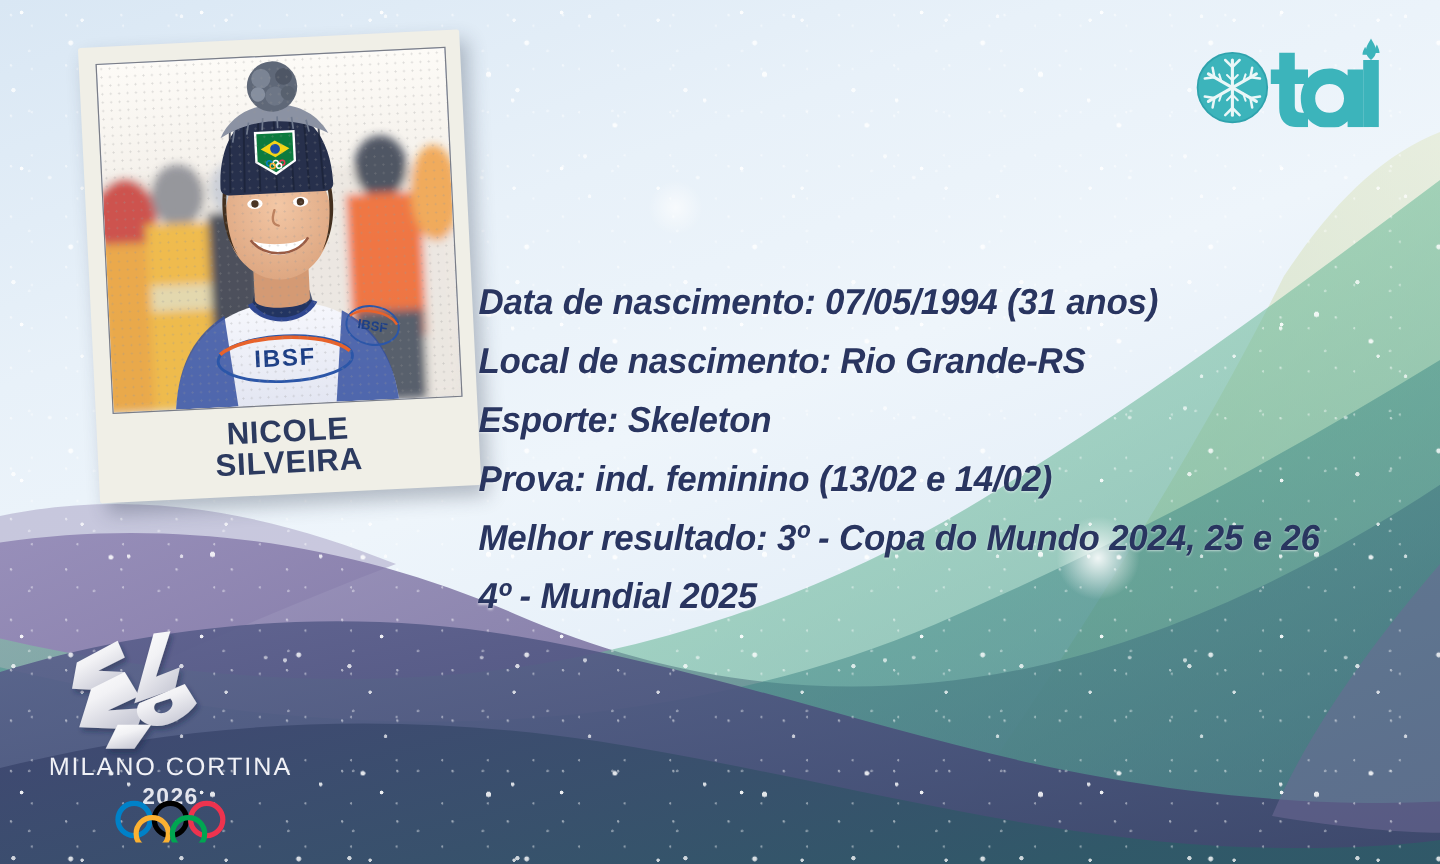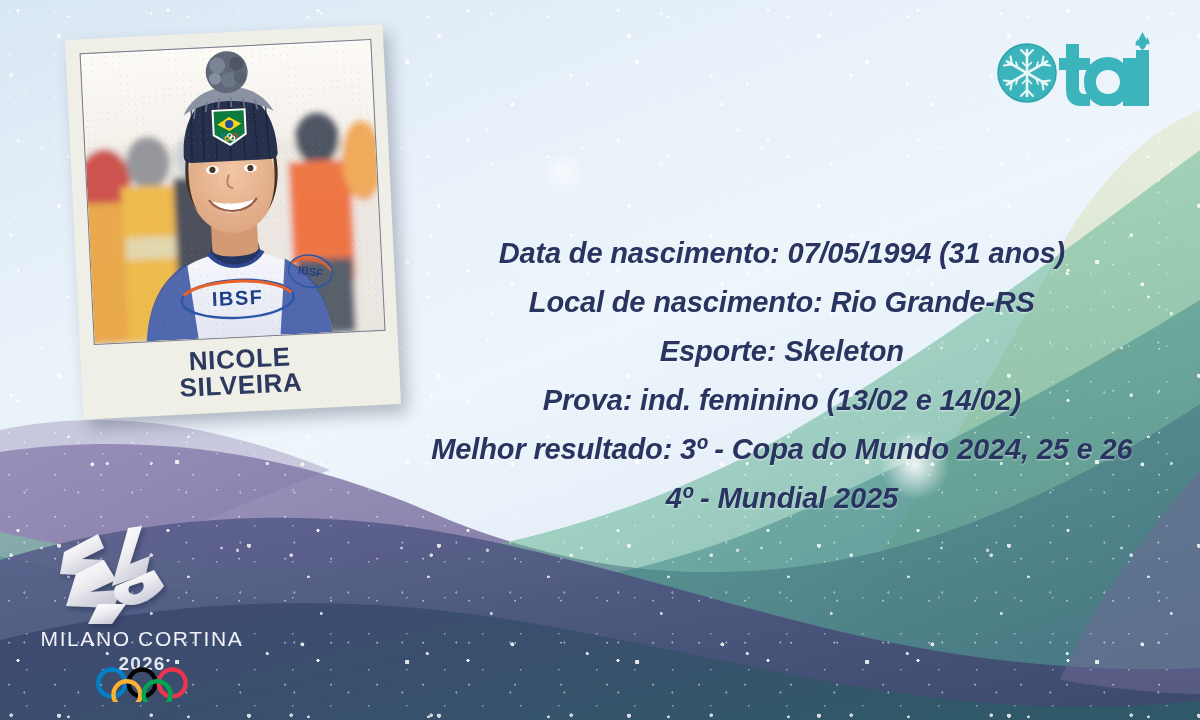--- a/index.html
+++ b/index.html
@@ -75,21 +75,21 @@
   .cap-l{display:block;}
   .polaroid-dots{
     position:absolute;inset:0;pointer-events:none;
     background-image:radial-gradient(circle,rgba(150,150,150,.30) 0 .7px,transparent 1px);
     background-size:7px 7px;
   }
 
   
   #info{
     position:absolute;right:35px;top:228px;width:790px;
-    text-align:center;
+    text-align:left;
   }
   #info .line{
     color:#293560;
     font-family:"Liberation Sans", sans-serif;
     font-weight:700;font-style:italic;
     font-size:30px;line-height:49px;
     letter-spacing:-.2px;
     white-space:nowrap;
     text-shadow:0 1px 2px rgba(255,255,255,.55);
     transform:scaleX(.97);transform-origin:right center;

